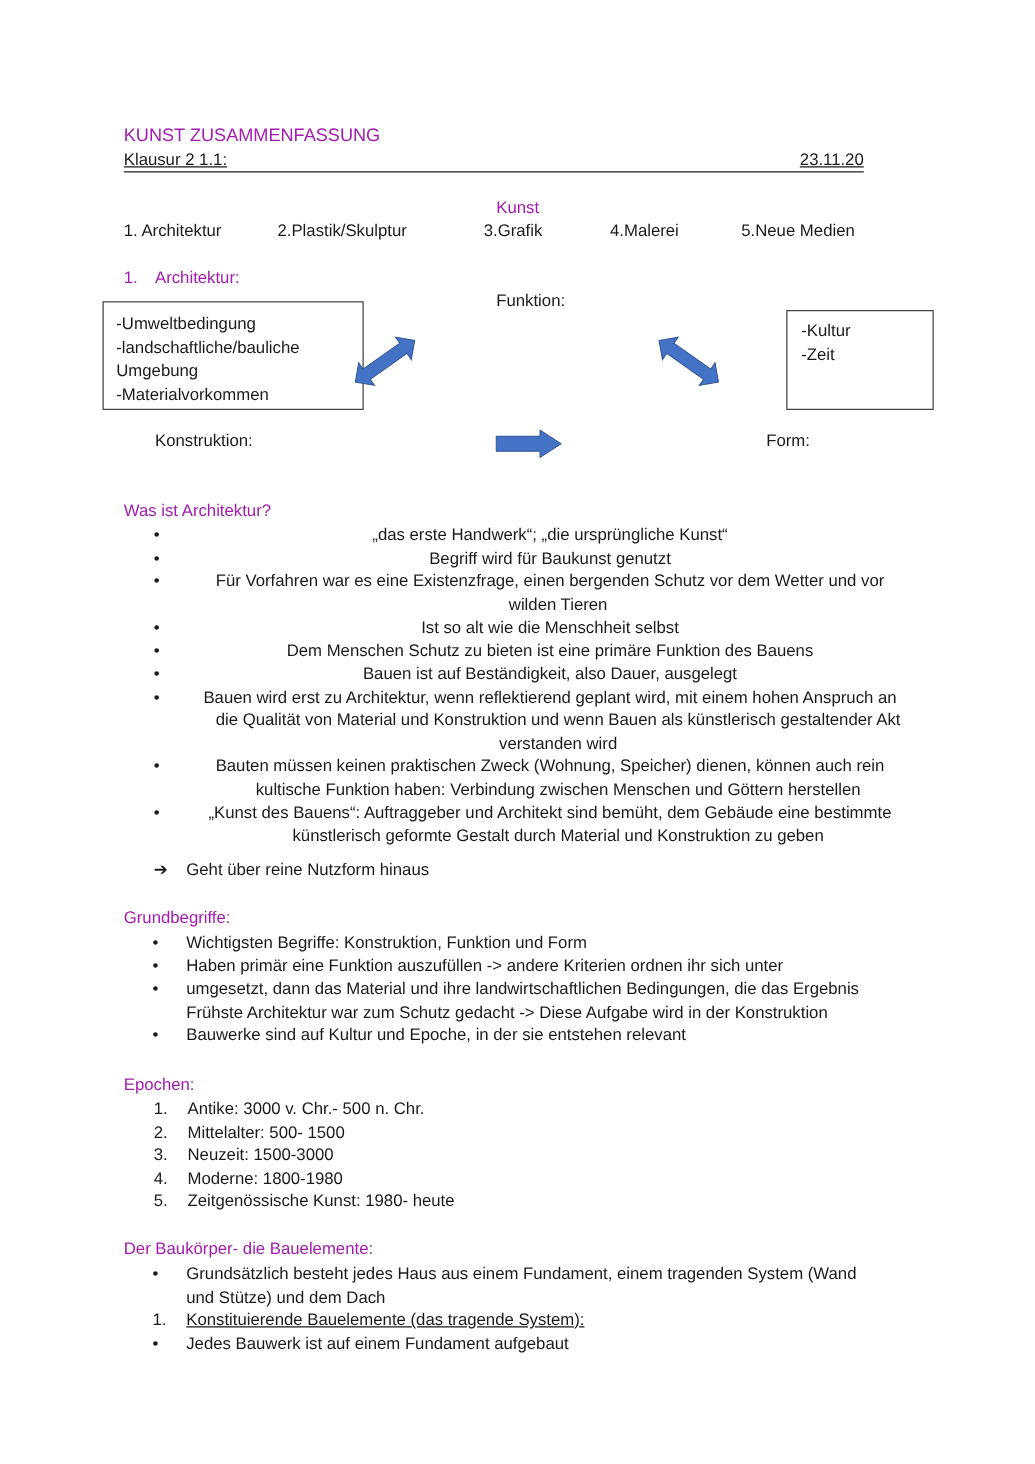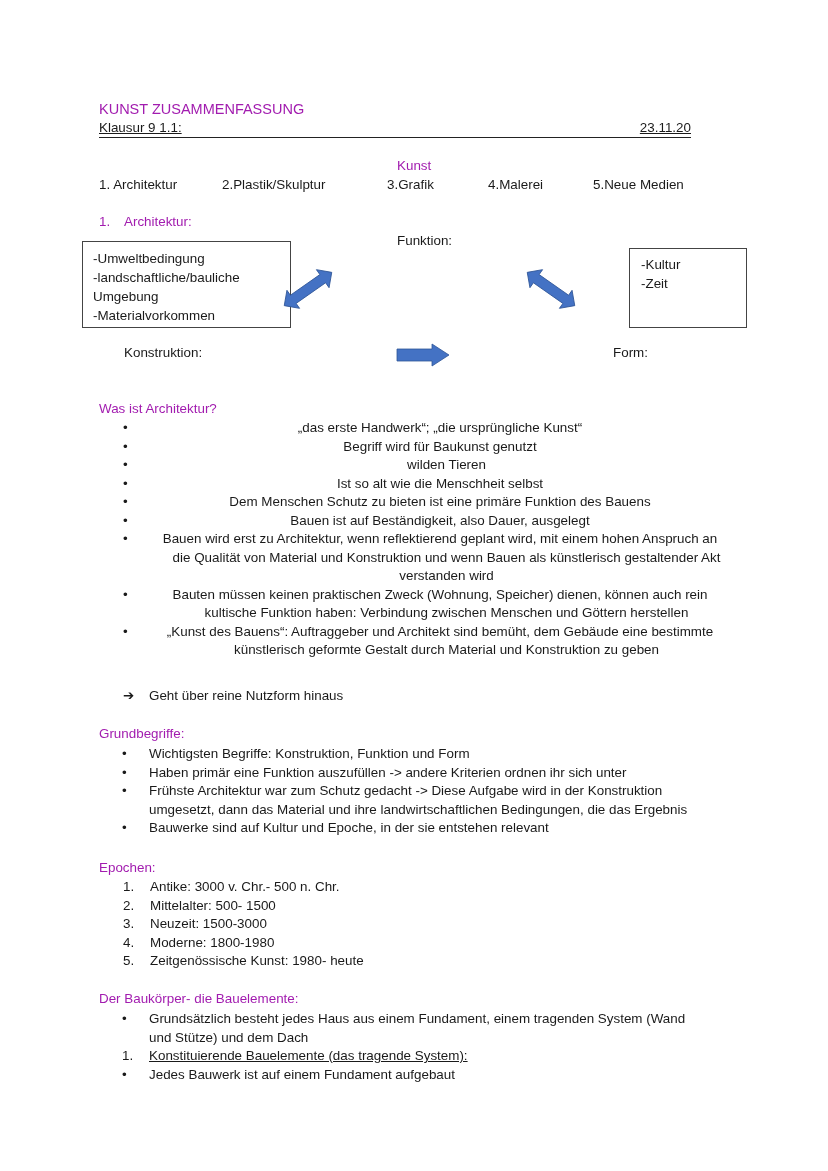--- a/index.html
+++ b/index.html
@@ -26,21 +26,21 @@
   .tight li .cont .wrap { padding-left: 13px; }
   .wide li { padding-left: 27px; }
   .wide li .mark { position: absolute; left: 0; top: 0; }
   .u { text-decoration: underline; }
 </style>
 </head>
 <body>
 
 <div class="abs title green">KUNST ZUSAMMENFASSUNG</div>
 <div class="abs subtitle-row">
-  <span class="left">Klausur 9 1.1:</span>
+  <span class="left">Klausur 2 1.1:</span>
   <span class="right">23.11.20</span>
 </div>
 
 <div class="abs kunst-label green">Kunst</div>
 <div class="abs cat" style="left:99px">1. Architektur</div>
 <div class="abs cat" style="left:222px">2.Plastik/Skulptur</div>
 <div class="abs cat" style="left:387px">3.Grafik</div>
 <div class="abs cat" style="left:488px">4.Malerei</div>
 <div class="abs cat" style="left:593px">5.Neue Medien</div>
 
@@ -85,20 +85,21 @@
     </li>
   <li>
       <span class="mark">•</span>
       <span class="cont">
         <div>Begriff wird für Baukunst genutzt</div>
       </span>
     </li>
   <li>
       <span class="mark">•</span>
       <span class="cont">
+        <div>Für Vorfahren war es eine Existenzfrage, einen bergenden Schutz vor dem Wetter und vor</div>
         <div class="wrap">wilden Tieren</div>
       </span>
     </li>
   <li>
       <span class="mark">•</span>
       <span class="cont">
         <div>Ist so alt wie die Menschheit selbst</div>
       </span>
     </li>
   <li>
@@ -144,22 +145,22 @@
   <li>
       <span class="mark">•</span>
       <div>Wichtigsten Begriffe: Konstruktion, Funktion und Form</div>
     </li>
   <li>
       <span class="mark">•</span>
       <div>Haben primär eine Funktion auszufüllen -&gt; andere Kriterien ordnen ihr sich unter</div>
     </li>
   <li>
       <span class="mark">•</span>
+      <div>umgesetzt, dann das Material und ihre landwirtschaftlichen Bedingungen, die das Ergebnis</div>
       <div>Frühste Architektur war zum Schutz gedacht -&gt; Diese Aufgabe wird in der Konstruktion</div>
-      <div>umgesetzt, dann das Material und ihre landwirtschaftlichen Bedingungen, die das Ergebnis</div>
     </li>
   <li>
       <span class="mark">•</span>
       <div>Bauwerke sind auf Kultur und Epoche, in der sie entstehen relevant</div>
     </li>
 </ul>
 
 <div class="abs section-head green" style="top:860px;">Epochen:</div>
 <ol class="num wide" style="left:123px; top:878px; width:600px;">
   <li>

